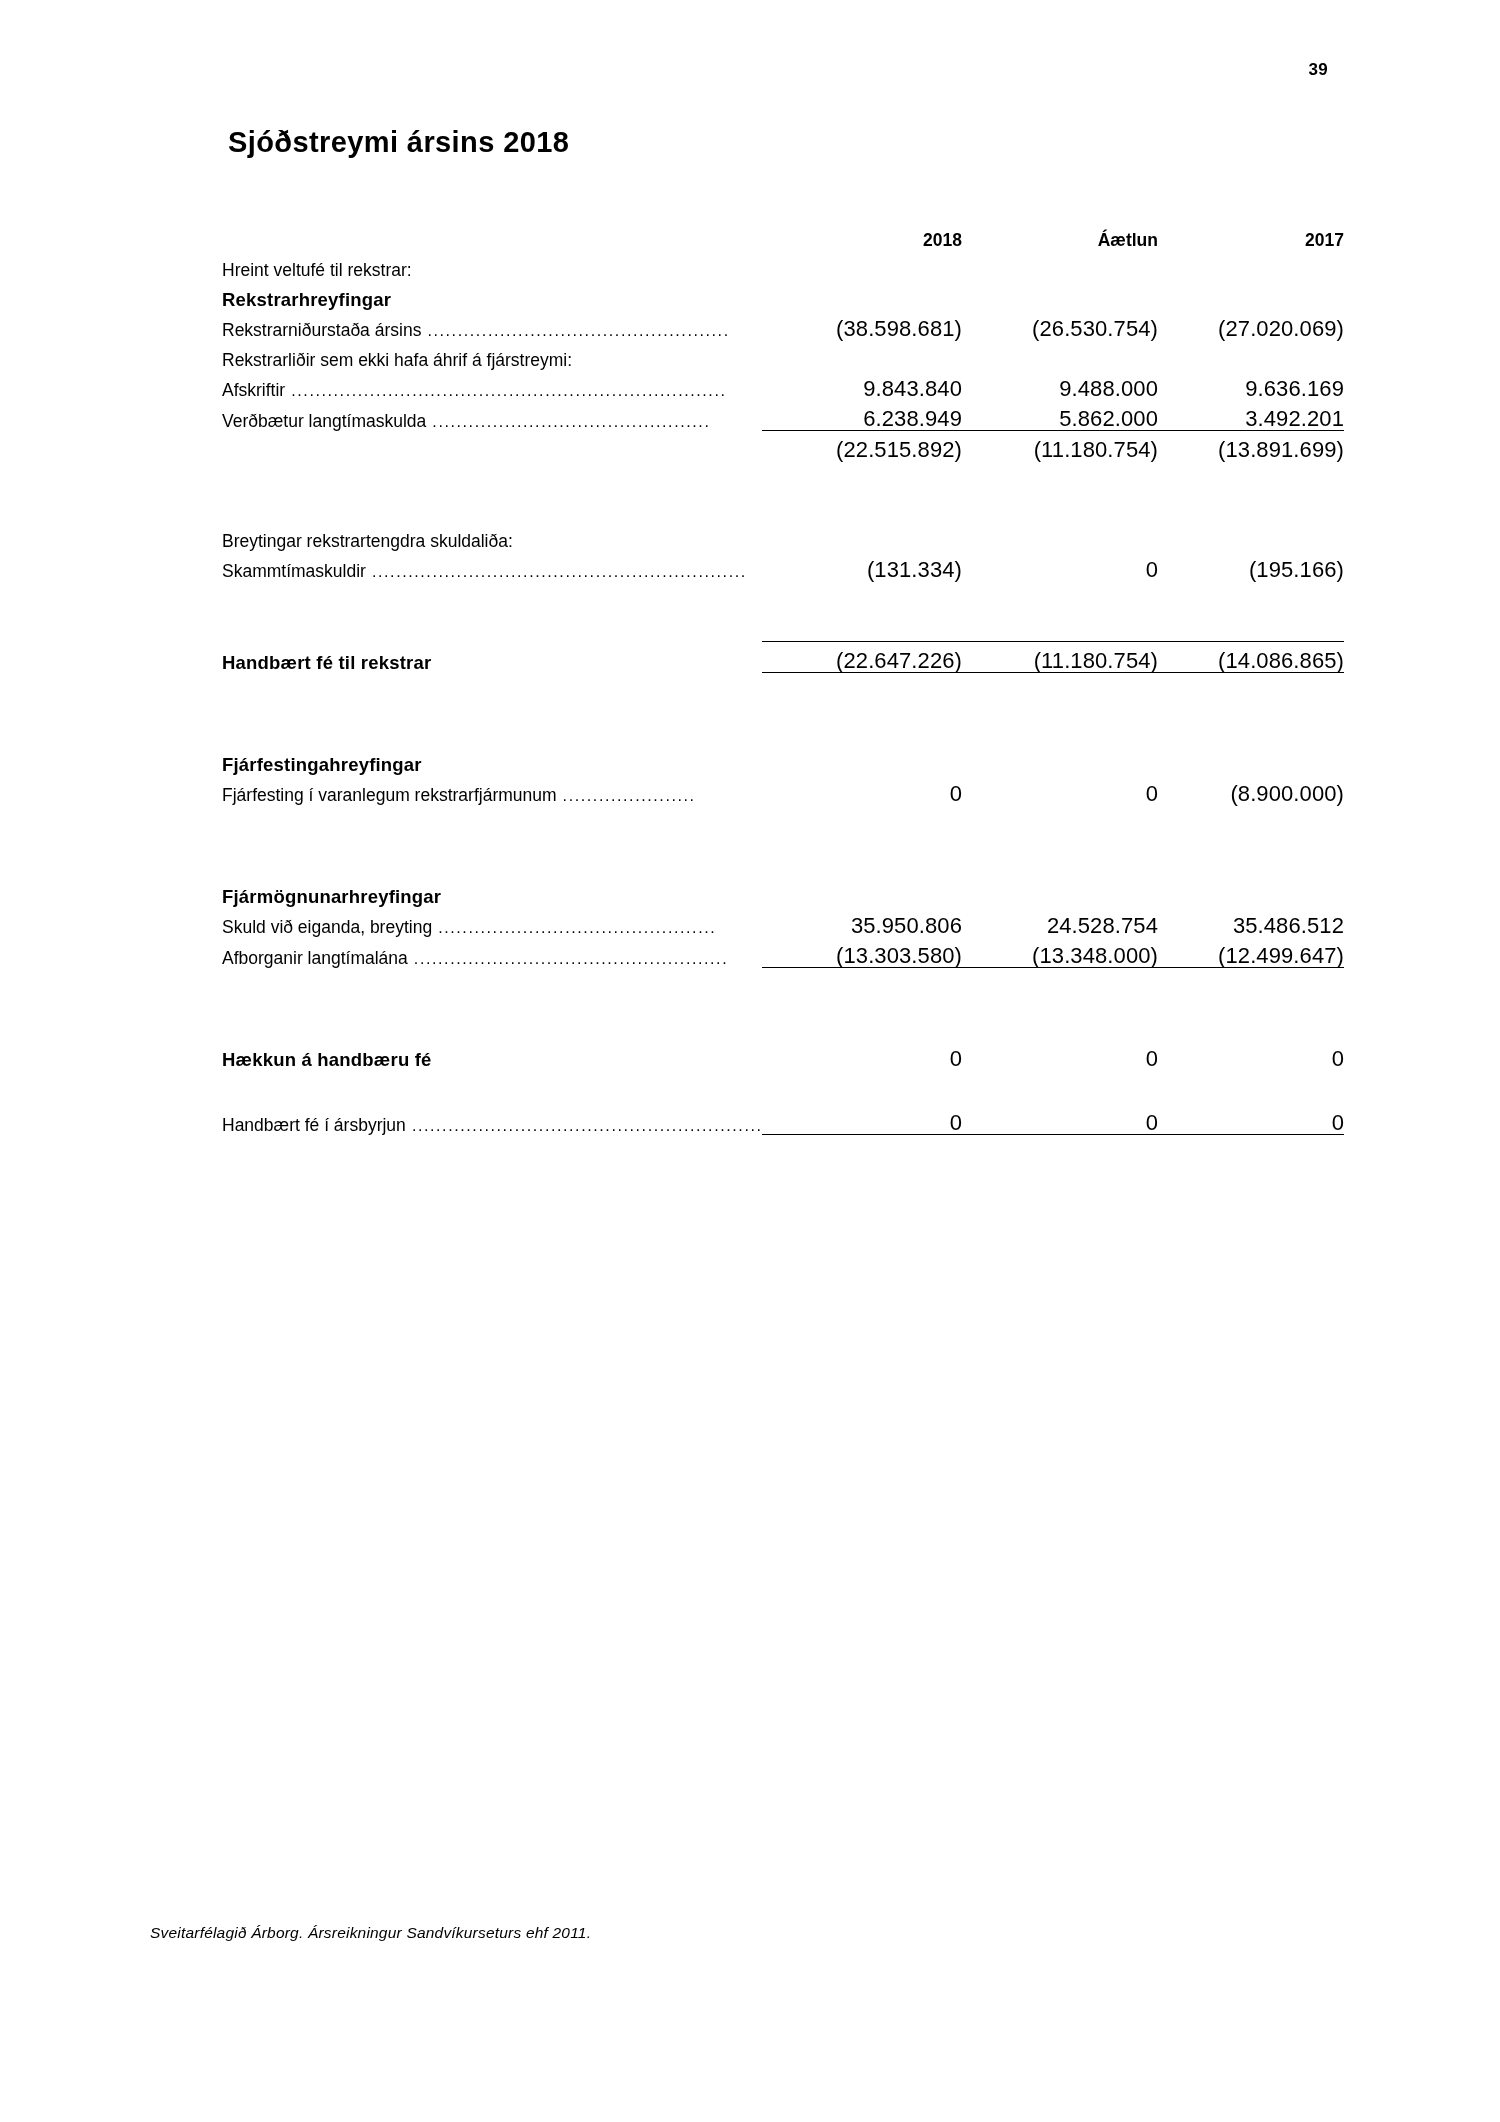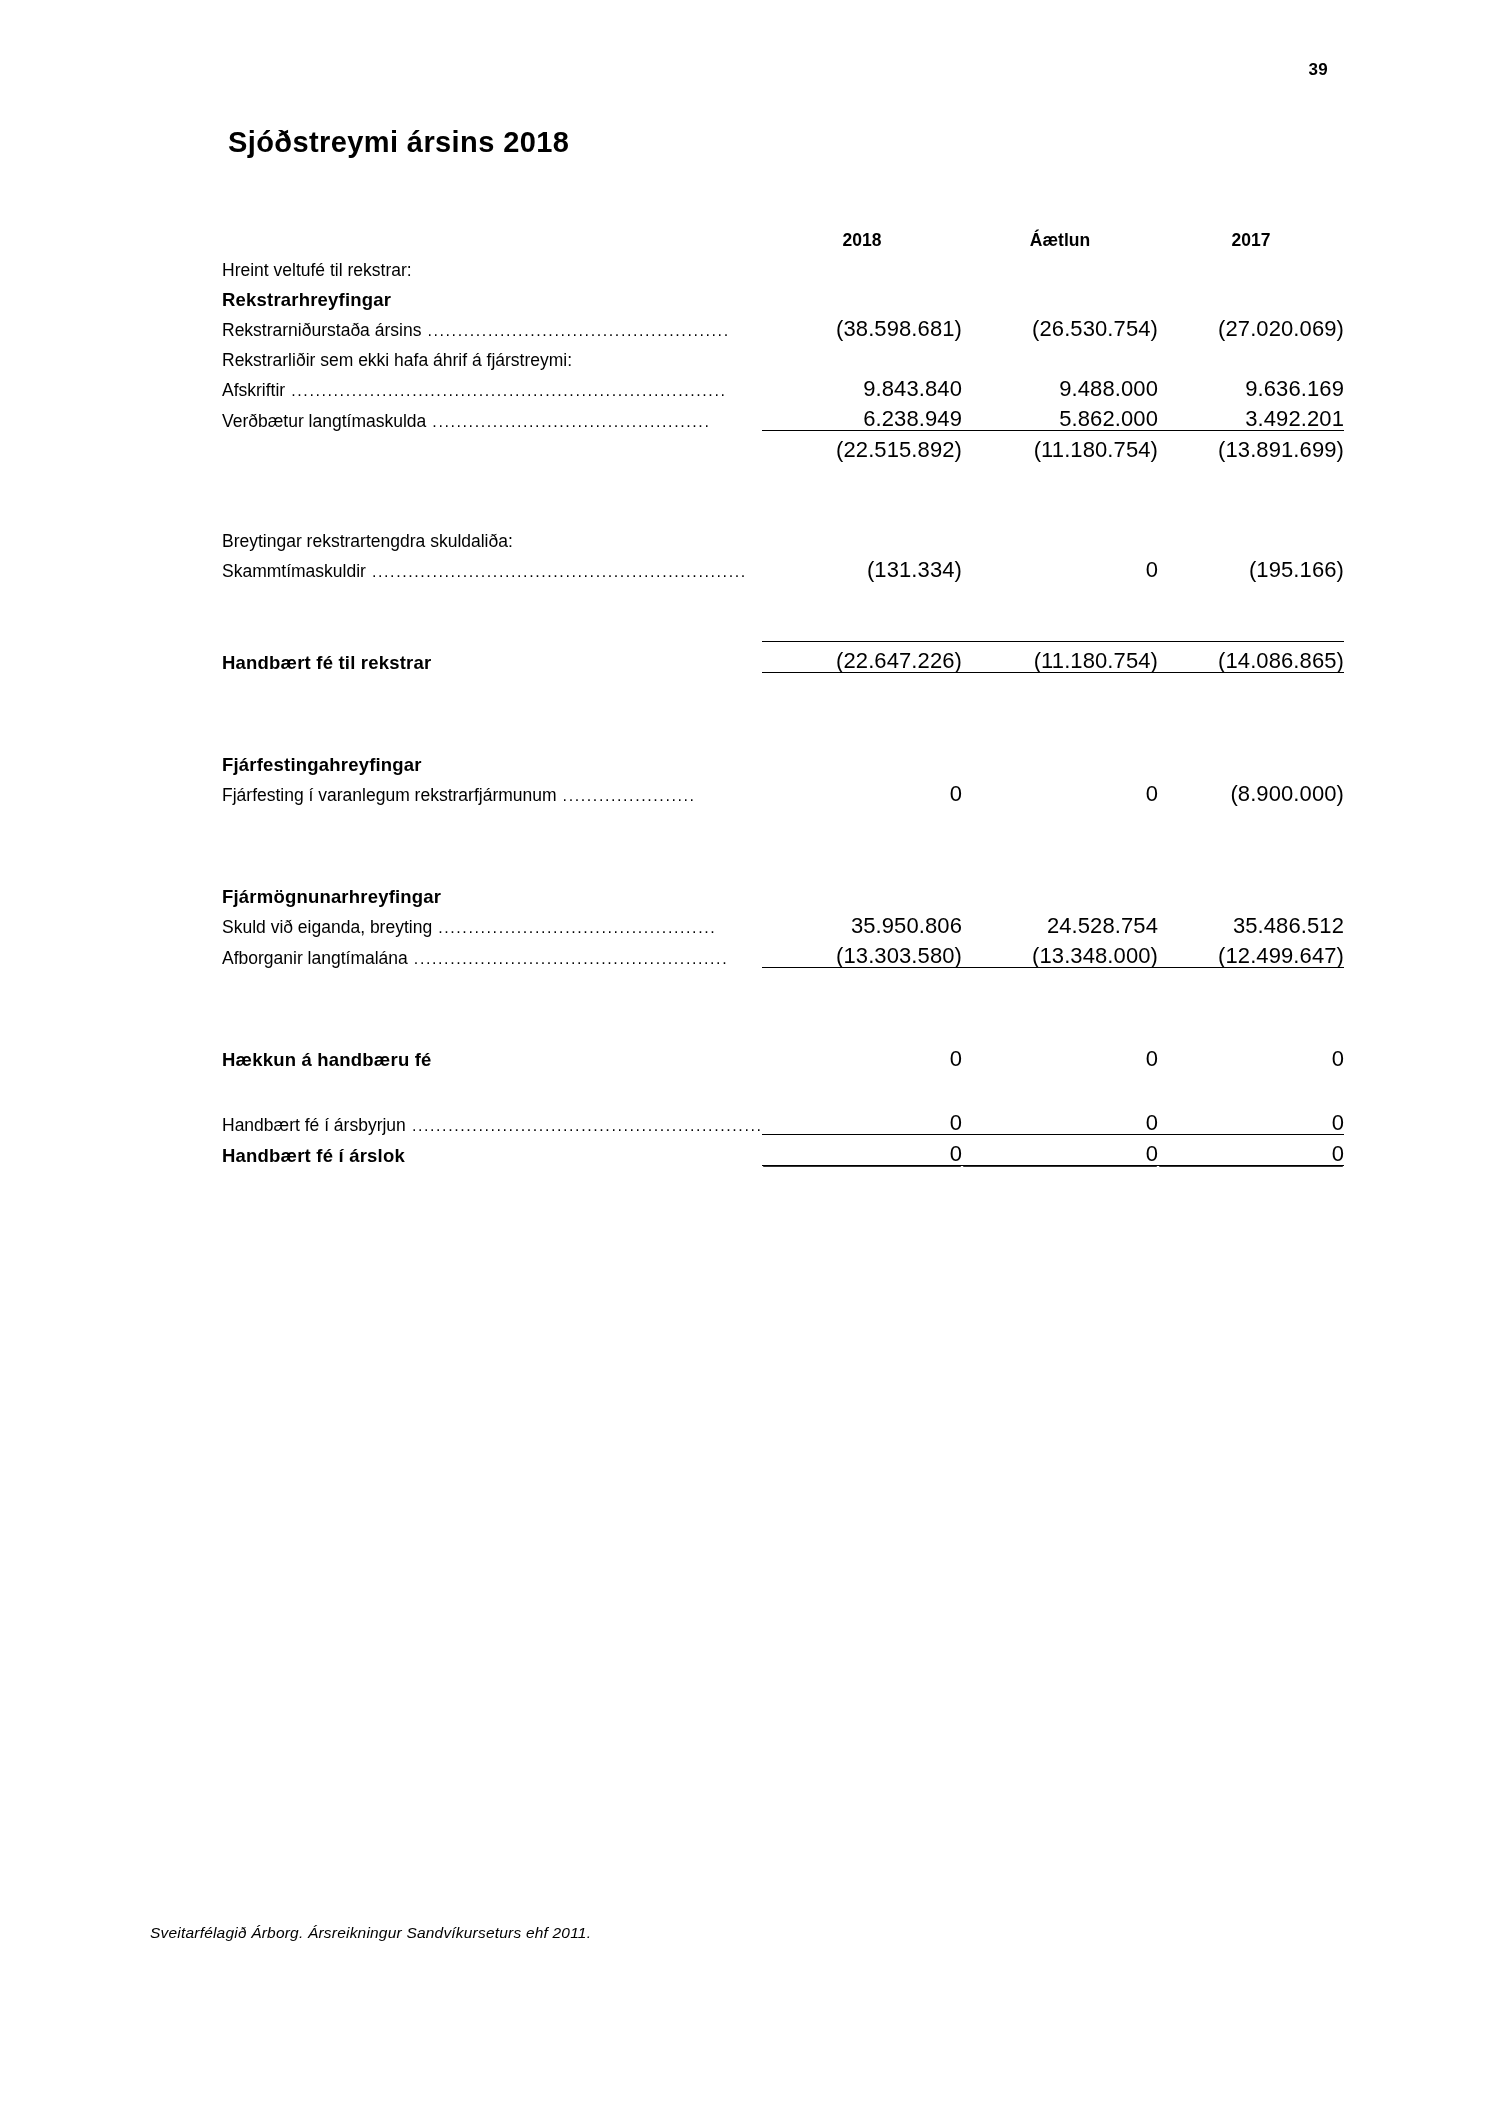--- a/index.html
+++ b/index.html
@@ -76,21 +76,21 @@
   .label {
     text-align: left;
     padding-left: 2px;
   }
   .label.bold { font-weight: bold; font-size: 18.5px; letter-spacing: 0.2px; }
   .label.plain { font-weight: normal; }
 
   .hdr td {
     font-weight: bold;
     font-size: 17.5px;
-    text-align: center;
+    text-align: right;
     padding-right: 12px;
     padding-bottom: 6px;
   }
   .dots {
     color: #000;
     letter-spacing: 1.6px;
     font-size: 16px;
   }
 
   
@@ -274,26 +274,20 @@
             <td colspan="4"></td>
           </tr>
 
         <tr class="r">
           <td class="label plain"><span>Handbært fé í ársbyrjun</span><span class="dots"> ..........................................................</span></td>
           <td class="num ul-single">0</td>
           <td class="num ul-single">0</td>
           <td class="num ul-single">0</td>
         </tr>
 
-        <tr class="r">
-          <td class="label bold">Handbært fé í árslok</td>
-          <td class="num dbl">0</td>
-          <td class="num dbl">0</td>
-          <td class="num dbl">0</td>
-        </tr>
 
       </tbody>
     </table>
   </div>
 
   <div class="footer-note">Sveitarfélagið Árborg. Ársreikningur Sandvíkurseturs ehf 2011.</div>
 
 </div>
 
 </body></html>

